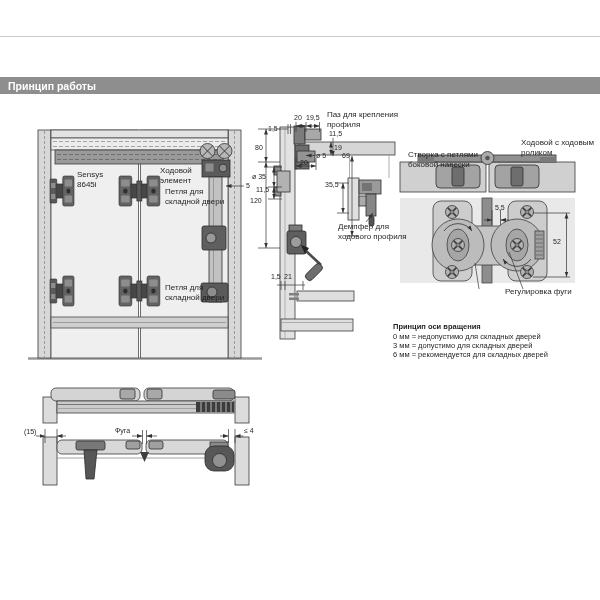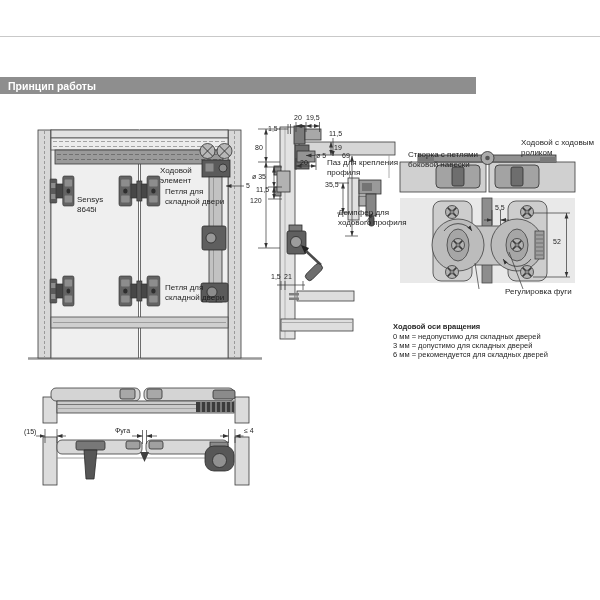--- a/index.html
+++ b/index.html
@@ -1,20 +1,20 @@
 <!DOCTYPE html>
 <html><head>
 <meta charset="utf-8">
 <style>
   * { margin:0; padding:0; box-sizing:border-box; }
   html,body { width:600px; height:600px; }
   body { background:#fff; font-family:"Liberation Sans", sans-serif; }
   .page { position:relative; width:600px; height:600px; background:#fff; overflow:hidden; }
   .top-rule { position:absolute; left:0; top:36px; width:600px; height:1px; background:#c9c9c9; }
-  .header-bar { position:absolute; left:0; top:77px; width:476px; height:17px; background:#8e8e8e; display:flex; align-items:center; }
+  .header-bar { position:absolute; left:0; top:77px; width:600px; height:17px; background:#8e8e8e; display:flex; align-items:center; }
   .header-bar span { color:#fff; font-size:10.5px; font-weight:bold; padding-left:8px; }
   .art { position:absolute; left:0; top:0; }
   .lbl { position:absolute; font-size:8px; line-height:9.5px; color:#1f1f1f; white-space:pre-line; }
   .dim { font-size:7px; line-height:8px; }
   .ra { text-align:left; }
   .bold { font-weight:bold; }
   .nt { font-size:7.5px; line-height:9px; }
 </style>
 </head>
 <body>
@@ -282,59 +282,59 @@
         <line x1="146.5" y1="430" x2="146.5" y2="444"></line>
       <line x1="132" y1="436" x2="142.5" y2="436" marker-end="url(#arr)"></line>
       <line x1="157" y1="436" x2="146.5" y2="436" marker-end="url(#arr)"></line>
       <line x1="228.5" y1="429" x2="228.5" y2="443"></line>
         <line x1="235" y1="429" x2="235" y2="443"></line>
       <line x1="220" y1="436" x2="228.5" y2="436" marker-end="url(#arr)"></line>
       <line x1="243.5" y1="436" x2="235" y2="436" marker-end="url(#arr)"></line>
     </g>
   </svg>
 
-  <span class="lbl" style="left:77px;top:195px;">Sensys
+  <span class="lbl" style="left:77px;top:170px;">Sensys
 8645i</span>
   <span class="lbl ra" style="left:160px;top:166px;width:44px;">Ходовой
 элемент</span>
   <span class="lbl" style="left:165px;top:187px;">Петля для
 складной двери</span>
   <span class="lbl" style="left:165px;top:283px;">Петля для
 складной двери</span>
   <span class="lbl dim" style="left:246px;top:182px;">5</span>
 
-  <span class="lbl" style="left:327px;top:110px;margin-top:48px;">Паз для крепления
+  <span class="lbl" style="left:327px;top:110px;">Паз для крепления
 профиля</span>
   <span class="lbl dim" style="left:268px;top:125px;">1,5</span>
   <span class="lbl dim" style="left:294px;top:114px;">20</span>
   <span class="lbl dim" style="left:306px;top:114px;">19,5</span>
   <span class="lbl dim" style="left:329px;top:130px;">11,5</span>
   <span class="lbl dim" style="left:334px;top:144px;">19</span>
   <span class="lbl dim" style="left:316px;top:152px;">ø 5</span>
   <span class="lbl dim" style="left:300px;top:159px;">20</span>
   <span class="lbl dim" style="left:342px;top:152px;">69</span>
   <span class="lbl dim" style="left:255px;top:144px;">80</span>
   <span class="lbl dim" style="left:252px;top:173px;">ø 35</span>
   <span class="lbl dim" style="left:256px;top:186px;">11,5</span>
   <span class="lbl dim" style="left:250px;top:197px;">120</span>
   <span class="lbl dim" style="left:325px;top:181px;">35,5</span>
-  <span class="lbl" style="left:338px;top:208px;">Демпфер для
+  <span class="lbl" style="left:338px;top:222px;">Демпфер для
 ходового профиля</span>
   <span class="lbl dim" style="left:271px;top:273px;">1,5</span>
   <span class="lbl dim" style="left:284px;top:273px;">21</span>
 
   <span class="lbl" style="left:408px;top:138px;margin-top:12px;">Створка с петлями
 боковой навески</span>
   <span class="lbl" style="left:521px;top:138px;">Ходовой с ходовым
 роликом</span>
   <span class="lbl dim" style="left:495px;top:204px;">5,5</span>
   <span class="lbl dim" style="left:553px;top:238px;">52</span>
   <span class="lbl" style="left:505px;top:287px;">Регулировка фуги</span>
 
-  <span class="lbl nt bold" style="left:393px;top:322px;">Ходовой оси вращения</span>
+  <span class="lbl nt bold" style="left:393px;top:322px;">Принцип оси вращения</span>
   <span class="lbl nt" style="left:393px;top:332px;">0 мм = недопустимо для складных дверей</span>
   <span class="lbl nt" style="left:393px;top:341px;">3 мм = допустимо для складных дверей</span>
   <span class="lbl nt" style="left:393px;top:350px;">6 мм = рекомендуется для складных дверей</span>
 
   <span class="lbl dim" style="left:24px;top:428px;">(15)</span>
   <span class="lbl dim" style="left:115px;top:427px;">Фуга</span>
   <span class="lbl dim" style="left:244px;top:427px;">≤ 4</span>
 
 </div>
 

